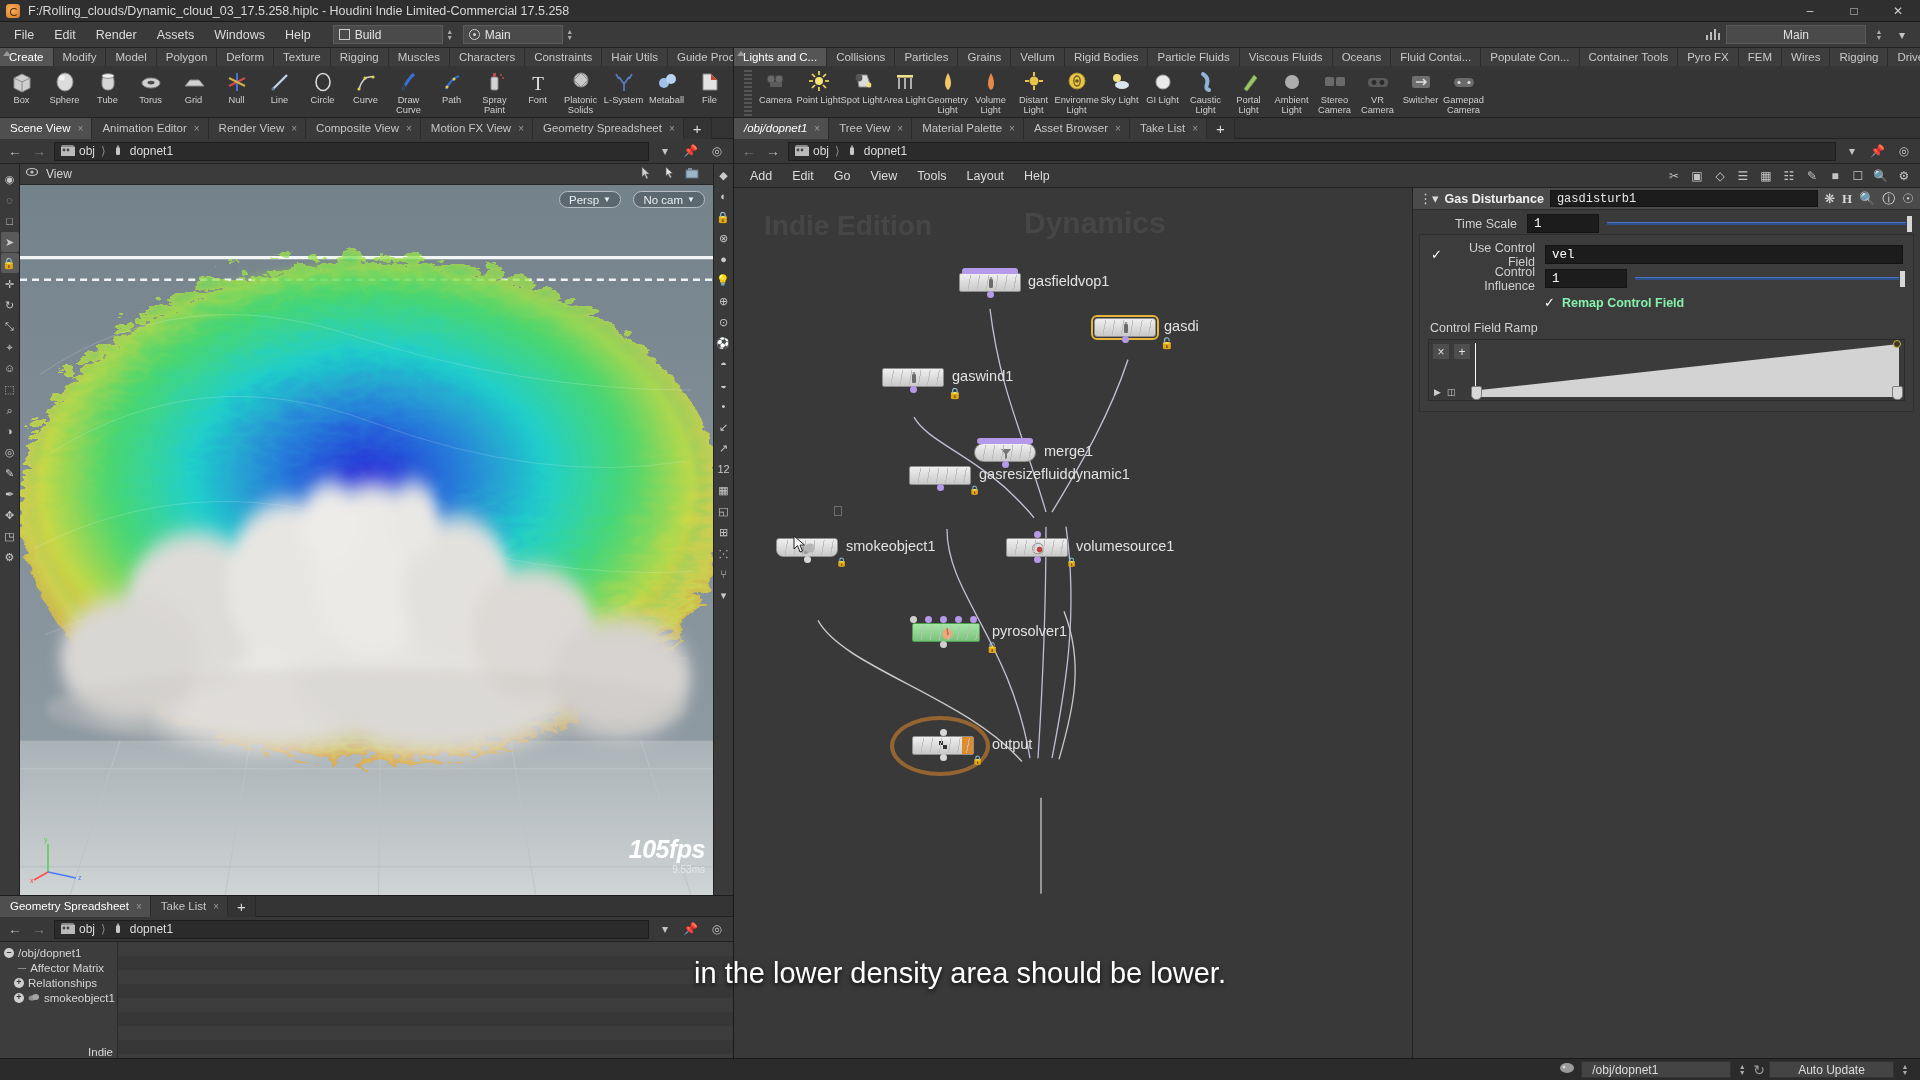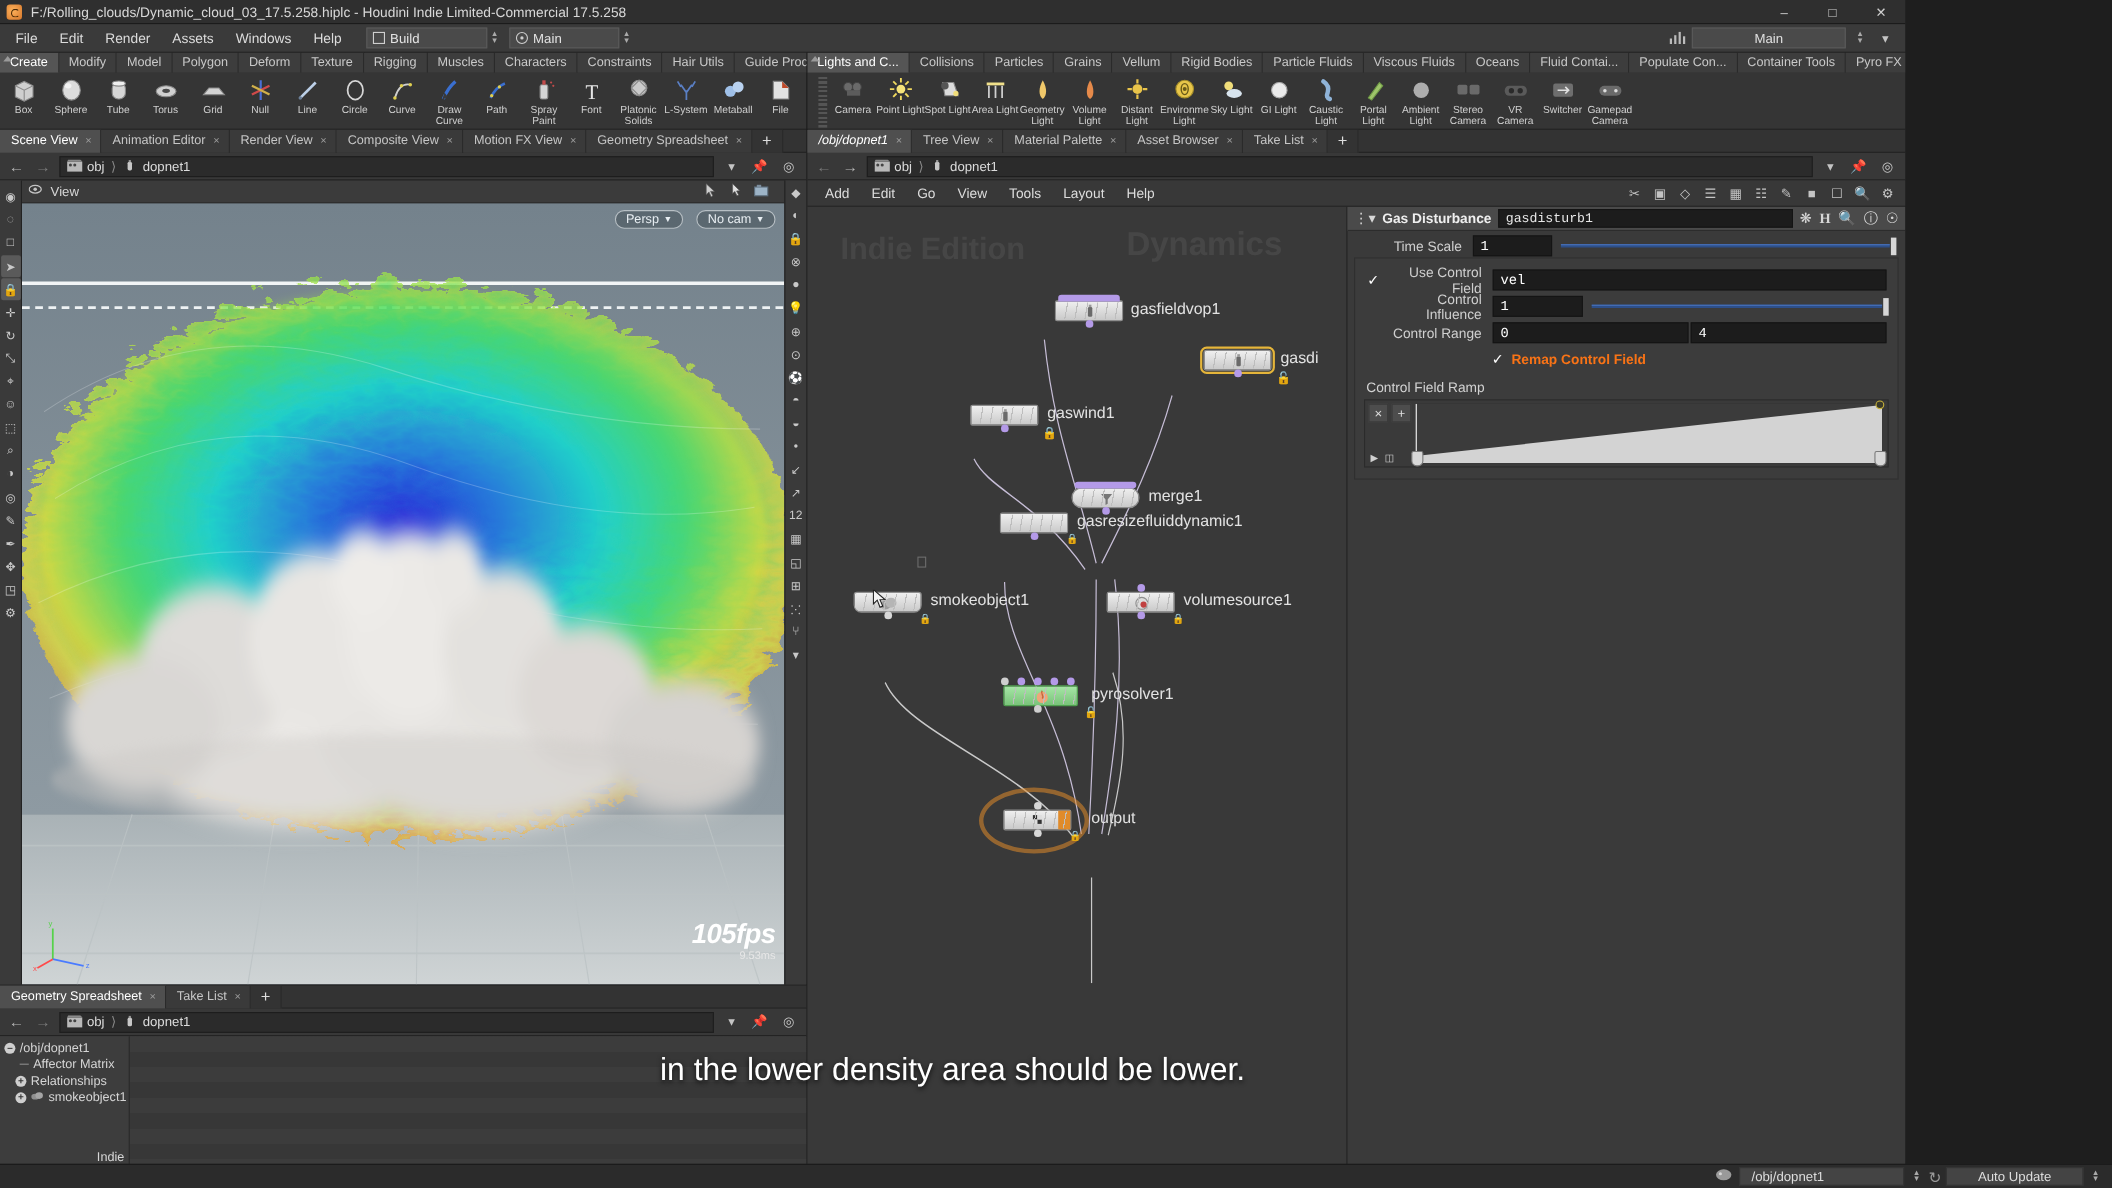--- a/index.html
+++ b/index.html
@@ -1,19 +1,19 @@
 <!DOCTYPE html>
 <html><head>
 <meta charset="utf-8">
 <style>
   * { box-sizing: border-box; margin:0; padding:0; }
   html,body{ width:1920px; height:1080px; overflow:hidden; background:#1e1e1e; }
   body{ font-family:"Liberation Sans", sans-serif; color:#c8c8c8; font-size:12px; }
 
-  .app{ position:relative; width:1732px; height:1080px; background:#2b2b2b; }
+  .app{ position:relative; width:1920px; height:1080px; background:#2b2b2b; }
 
   
   .titlebar{ height:22px; background:#2f2f2f; display:flex; align-items:center;
              padding-left:6px; border-bottom:1px solid #1a1a1a; }
   .titlebar .hico{ width:14px;height:14px;border-radius:3px;
       background:radial-gradient(circle at 40% 40%,#ffb25b,#d4762a); margin-right:8px;
       flex:none; position:relative;}
   .titlebar .hico::after{content:"";position:absolute;left:4px;top:4px;width:6px;height:6px;
       border:1.5px solid #4a2a06;border-radius:50%;border-right-color:transparent;}
   .titlebar .ttl{ font-size:12.5px; color:#d8d8d8; white-space:nowrap;}
@@ -1189,30 +1189,24 @@
             <div class="prow">
               <span class="chk"></span>
               <div class="plabel" style="width:102px">Control Influence</div>
               <div class="pfield" style="width:82px">1</div>
               <div class="pslider">
                 <span class="trk"></span>
                   <span class="hnd"></span>
               </div>
             </div>
 
-            <div class="prow">
-              <span class="chk"></span>
-              <div class="plabel" style="width:102px">Control Range</div>
-              <div class="pfield" style="flex:1;margin-right:2px">0</div>
-              <div class="pfield" style="flex:1;margin-right:2px">4</div>
-            </div>
 
             <div class="prow">
               <span class="chk" style="margin-left:123px">✓</span>
-              <span style="font-size:12.5px;font-weight:bold;color:#f97316;margin-left:6px">Remap Control Field</span>
+              <span style="font-size:12.5px;font-weight:bold;color:#86efac;margin-left:6px">Remap Control Field</span>
             </div>
 
             <div style="font-size:12.5px;color:#d2d2d2;margin:8px 0 2px 10px">Control Field Ramp</div>
 
             <div class="ramp">
               <div class="rampbtns">
                 <div class="rbrow">
                   <div class="rbtn">×</div>
                   <div class="rbtn">+</div>
                 </div>

